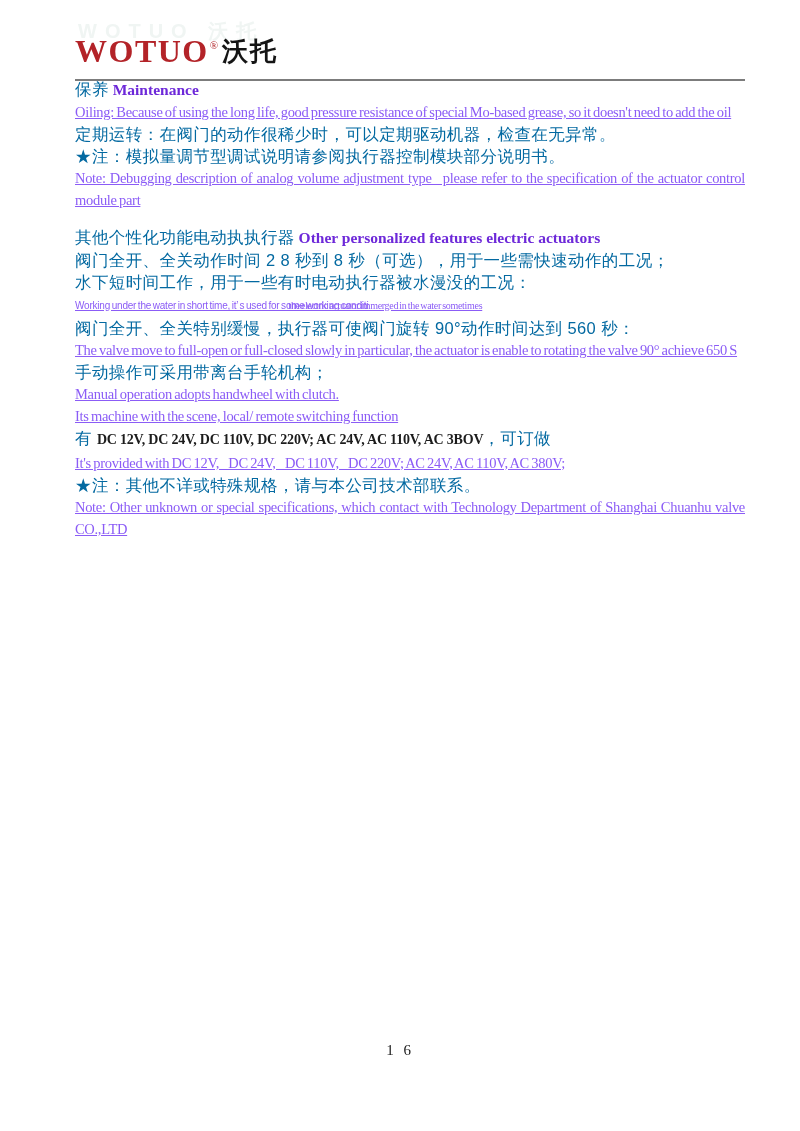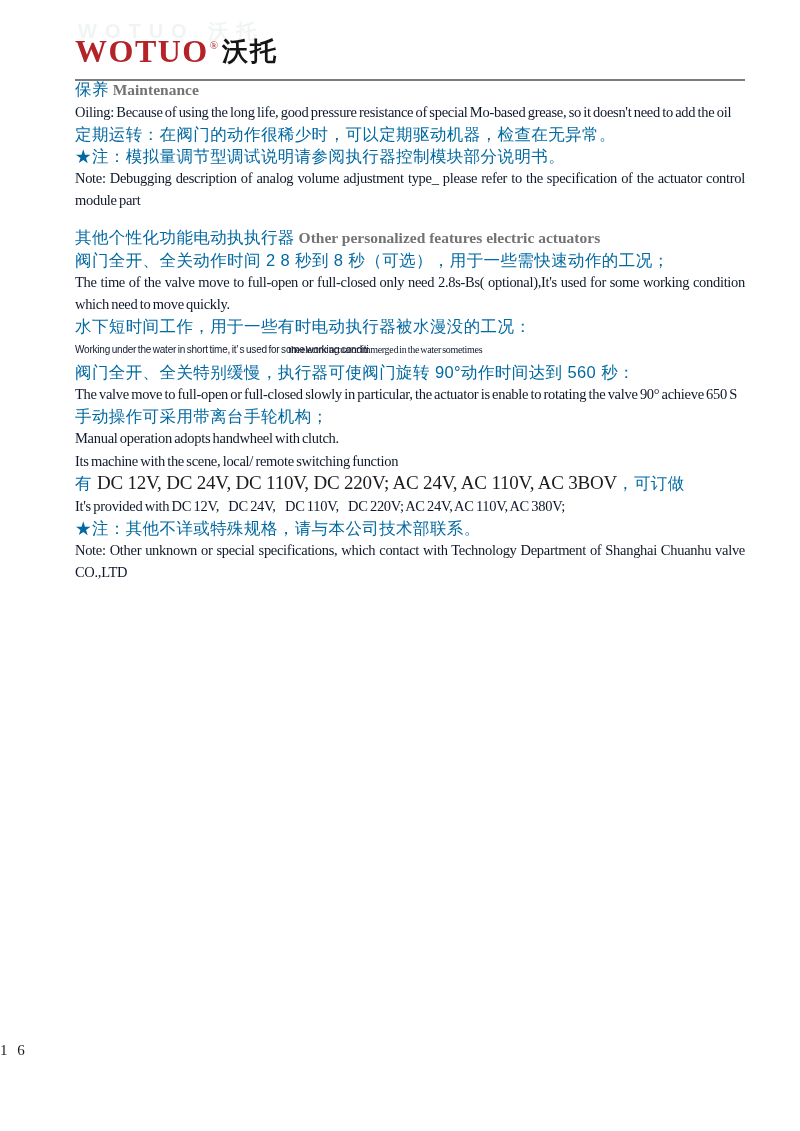--- a/index.html
+++ b/index.html
@@ -44,47 +44,49 @@
   .content p { margin:0; padding:0; line-height:22.1px; }
 
   .zh {
     font-family:"Liberation Sans",sans-serif;
     font-weight:normal; font-size:16.5px; letter-spacing:0.4px;
     color:#0369a1;
   }
   .en-b {
     font-family:"Liberation Serif",serif;
     font-weight:bold; font-size:15.5px;
-    color:#737373;
+    color:#6d28d9;
   }
   .en-p {
     font-family:"Liberation Serif",serif;
     font-size:14.5px; letter-spacing:-0.3px; word-spacing:-1px;
     text-align:justify;
-    color:#0f172a;
+    color:#8b5cf6;
+    text-decoration:underline;
   }
   .serif-run {
     font-family:"Liberation Serif",serif;
-    font-size:19px; letter-spacing:-0.2px;
-    font-weight:normal;
+    font-size:14px; letter-spacing:-0.2px;
+    font-weight:bold;
   }
   .sans-run {
     font-family:"Liberation Sans",sans-serif;
     font-size:10px; letter-spacing:-0.2px;
     font-weight:500;
   }
   .overlap-run {
     font-family:"Liberation Serif",serif;
     font-size:10px; letter-spacing:-0.3px;
     margin-left:-80px;
   }
   .section-gap { height:14px; }
 
   .pageno {
     position:absolute; top:1042px; left:0; width:800px;
+    text-align:center;
     font-family:"Liberation Serif",serif;
     font-size:15px; letter-spacing:3px;
     color:#1b1b1b;
   }
 </style>
 </head>
 <body>
 
 <div class="page">
 
@@ -106,21 +108,20 @@
     <p class="zh">定期运转：在阀门的动作很稀少时，可以定期驱动机器，检查在无异常。</p>
 
     <p class="zh">★注：模拟量调节型调试说明请参阅执行器控制模块部分说明书。</p>
     <p class="en-p">Note: Debugging description of analog volume adjustment type_ please refer to the specification of the actuator control module part</p>
 
     <div class="section-gap"></div>
 
     <p><span class="zh">其他个性化功能电动执执行器</span><span class="en-b"> Other personalized features electric actuators</span></p>
 
     <p class="zh">阀门全开、全关动作时间 2 8 秒到 8 秒（可选），用于一些需快速动作的工况；</p>
-    <p class="en-p">The time of the valve move to full-open or full-closed only need 2.8s-Bs( optional),It's used for some working condition which need to move quickly.</p>
 
     <p class="zh">水下短时间工作，用于一些有时电动执行器被水漫没的工况：</p>
     <p class="en-p"><span class="sans-run">Working under the water in short time, it’ s used for some working conditi</span><span class="overlap-run">the electric actuator immerged in the water sometimes</span></p>
 
     <p class="zh">阀门全开、全关特别缓慢，执行器可使阀门旋转 90°动作时间达到 560 秒：</p>
     <p class="en-p">The valve move to full-open or full-closed slowly in particular, the actuator is enable to rotating the valve 90° achieve 650 S</p>
 
     <p class="zh">手动操作可采用带离台手轮机构；</p>
     <p class="en-p">Manual operation adopts handwheel with clutch.</p>
 

